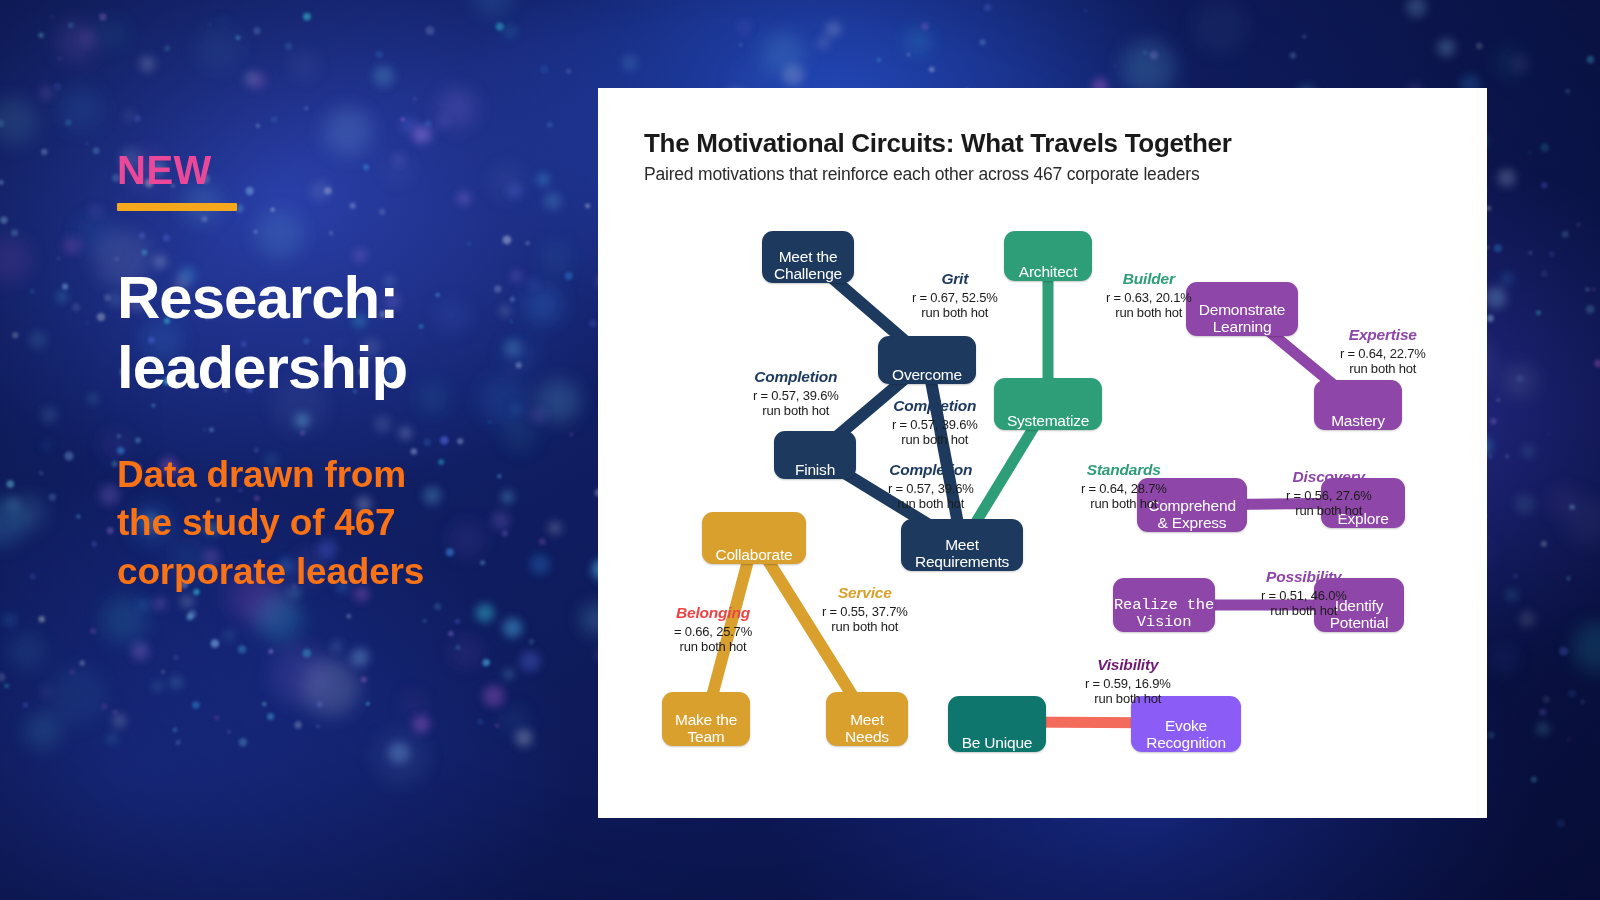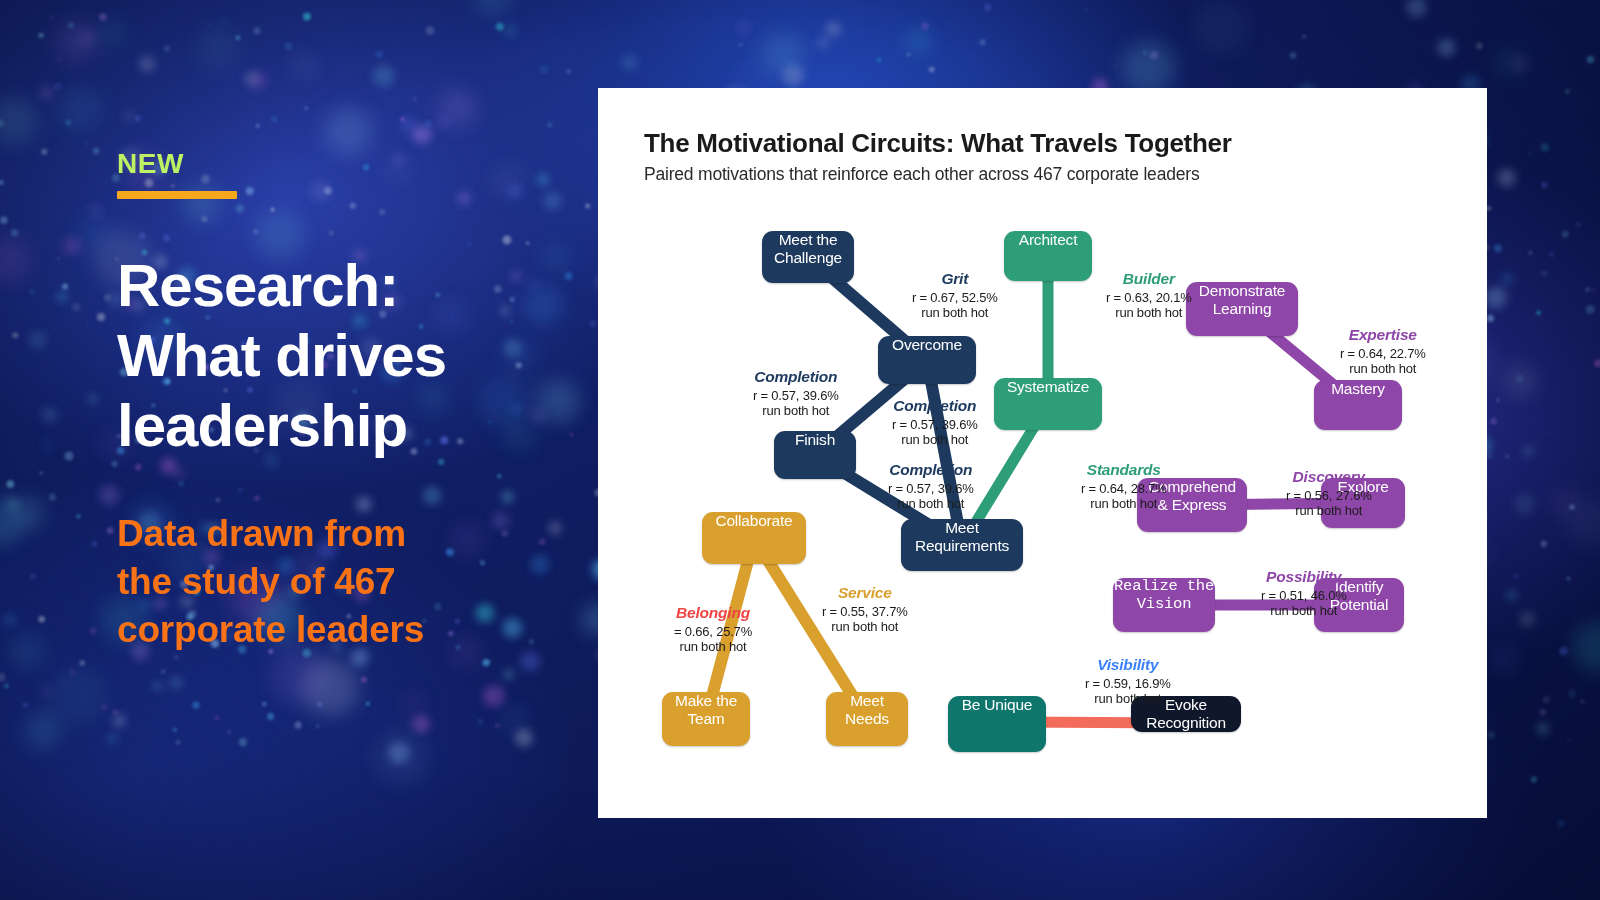--- a/index.html
+++ b/index.html
@@ -23,21 +23,21 @@
       linear-gradient(150deg, #13246f 0%, #101e63 40%, #0c1752 72%, #0a1348 100%);
   }
   #bg svg { position:absolute; inset:0; width:1600px; height:900px; }
   #bg .vig {
     position:absolute; inset:0;
     background:radial-gradient(ellipse 1100px 760px at 46% 46%, rgba(0,0,0,0) 52%, rgba(4,8,38,.55) 100%);
   }
 
   
   #left { position:absolute; left:117px; top:150px; width:430px; }
-  #newbadge { font-size:28px; font-weight:bold; color:#bef264; letter-spacing:.5px; line-height:1; }
+  #newbadge { font-size:40px; font-weight:bold; color:#ec4899; letter-spacing:.5px; line-height:1; }
   #newrule { width:120px; height:8px; background:#f5a81c; border-radius:1px; margin-top:13px; }
   #headline {
     margin-top:52px; font-size:60px; font-weight:bold; color:#fff;
     line-height:1.17; letter-spacing:-1px;
   }
   #subhead {
     margin-top:48px; font-size:37px; font-weight:bold; color:#f97316;
     line-height:1.3; letter-spacing:-.2px;
   }
 
@@ -54,21 +54,21 @@
   #chart-sub {
     position:absolute; left:46px; top:76px;
     font-size:17.5px; color:#2b2b2b; letter-spacing:-.2px; white-space:nowrap;
   }
 
   #diagram { position:absolute; left:0; top:0; width:889px; height:730px; }
   #edges { position:absolute; left:0; top:0; width:889px; height:730px; }
 
   .node {
     position:absolute; border-radius:11px; color:#fff;
-    display:flex; align-items:flex-start; justify-content:center; text-align:center;
+    display:flex; align-items:flex-end; justify-content:center; text-align:center;
     font-size:15.5px; line-height:1.14; letter-spacing:-.2px;
     box-shadow:0 1px 2px rgba(0,0,0,.22);
   }
   .elabel { position:absolute; text-align:center; line-height:1.2; white-space:nowrap; }
   .elabel .ename { font-size:15.5px; font-weight:bold; font-style:italic; letter-spacing:-.2px; }
   .elabel .estat { font-size:13px; color:#1c1c1c; margin-top:1px; letter-spacing:-.2px; }
   .elabel .erun { font-size:13px; color:#1c1c1c; letter-spacing:-.2px; }
 </style>
 </head>
 <body>
@@ -985,21 +985,20 @@
       </g>
   </svg>
   <div class="vig"></div>
 </div>
 
 <div id="left">
   <div id="newbadge">NEW</div>
   <div id="newrule" style="background: rgb(245, 168, 28);"></div>
   <div id="headline">
       <div>Research:</div>
-      <div>What drives</div>
       <div>leadership</div>
     </div>
   <div id="subhead">
       <div>Data drawn from</div>
       <div>the study of 467</div>
       <div>corporate leaders</div>
     </div>
 </div>
 
 <div id="card">
@@ -1063,21 +1062,21 @@
       </div>
       <div class="node" style="left: 515px; top: 490px; width: 102px; height: 54px; background: rgb(142, 70, 168); font-family: Liberation Mono, monospace;">
         <span>Realize the<br>Vision</span>
       </div>
       <div class="node" style="left: 716px; top: 490px; width: 90px; height: 54px; background: rgb(142, 70, 168);">
         <span>Identify<br>Potential</span>
       </div>
       <div class="node" style="left: 350px; top: 608px; width: 98px; height: 56px; background: #0f766e;">
         <span>Be Unique</span>
       </div>
-      <div class="node" style="left: 533px; top: 608px; width: 110px; height: 36px; background: #0f172a;">
+      <div class="node" style="left: 533px; top: 608px; width: 110px; height: 56px; background: #8b5cf6;">
         <span>Evoke<br>Recognition</span>
       </div>
       <div class="elabel" style="left: 314px; top: 182px;">
         <div class="ename" style="color: rgb(29, 58, 94);">Grit</div>
         <div class="estat">r = 0.67, 52.5%</div>
         <div class="erun">run both hot</div>
       </div>
       <div class="elabel" style="left: 155px; top: 280px;">
         <div class="ename" style="color: rgb(29, 58, 94);">Completion</div>
         <div class="estat">r = 0.57, 39.6%</div>
@@ -1122,18 +1121,18 @@
         <div class="ename" style="color: rgb(142, 70, 168);">Discovery</div>
         <div class="estat">r = 0.56, 27.6%</div>
         <div class="erun">run both hot</div>
       </div>
       <div class="elabel" style="left: 663px; top: 480px;">
         <div class="ename" style="color: rgb(142, 70, 168);">Possibility</div>
         <div class="estat">r = 0.51, 46.0%</div>
         <div class="erun">run both hot</div>
       </div>
       <div class="elabel" style="left: 487px; top: 568px;">
-        <div class="ename" style="color: #3b82f6;">Visibility</div>
+        <div class="ename" style="color: #701a75;">Visibility</div>
         <div class="estat">r = 0.59, 16.9%</div>
         <div class="erun">run both hot</div>
       </div>
     </div>
 </div>
 
 </body></html>

